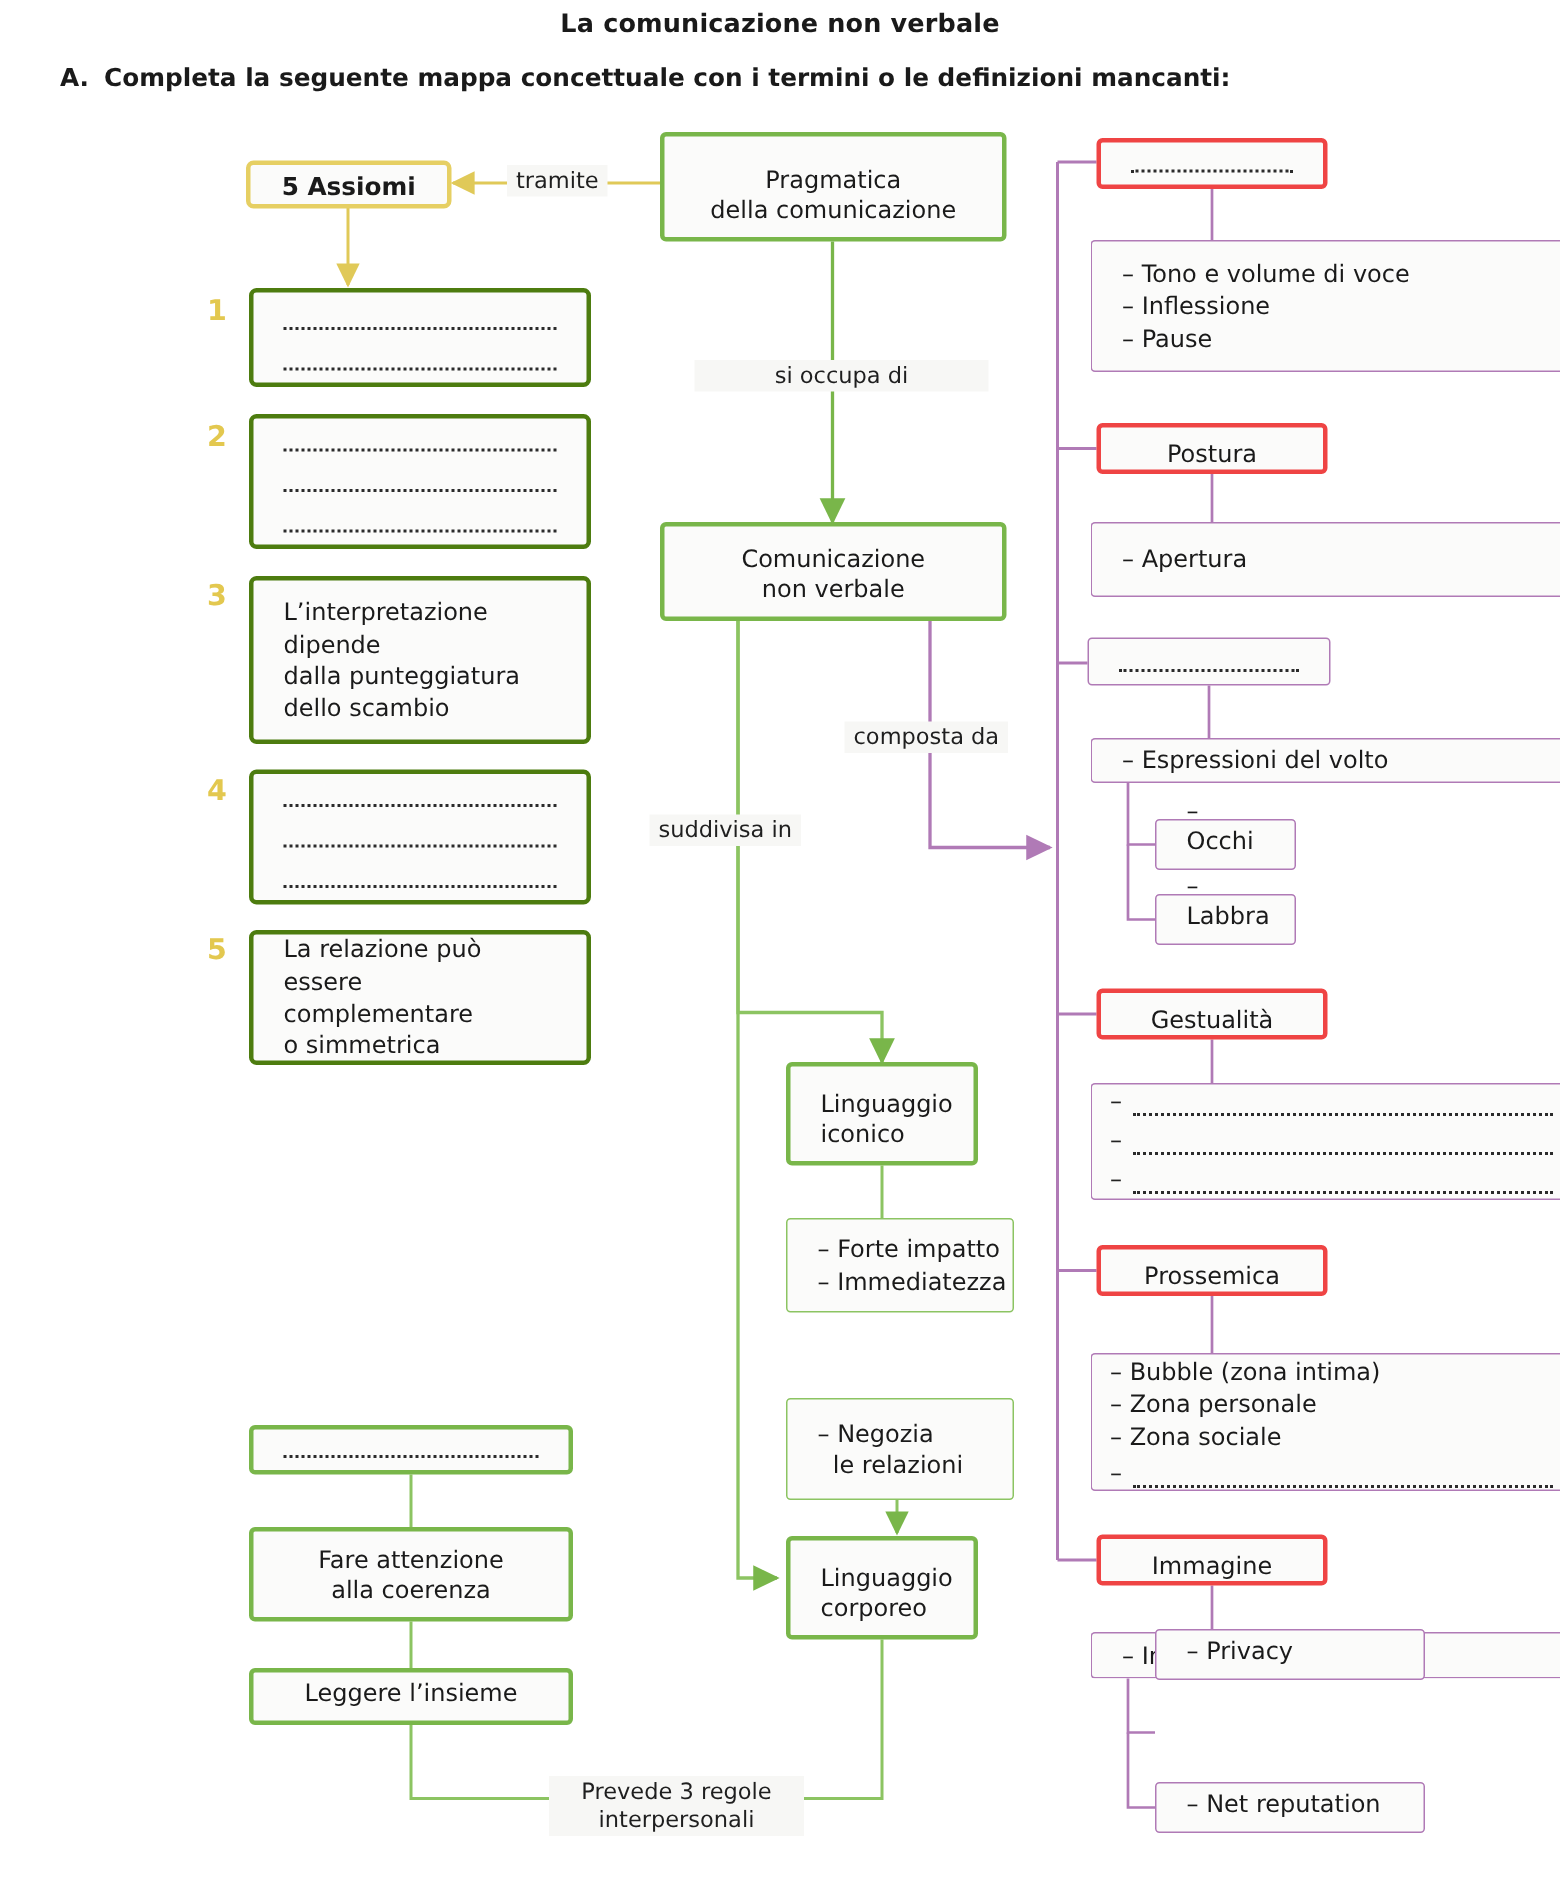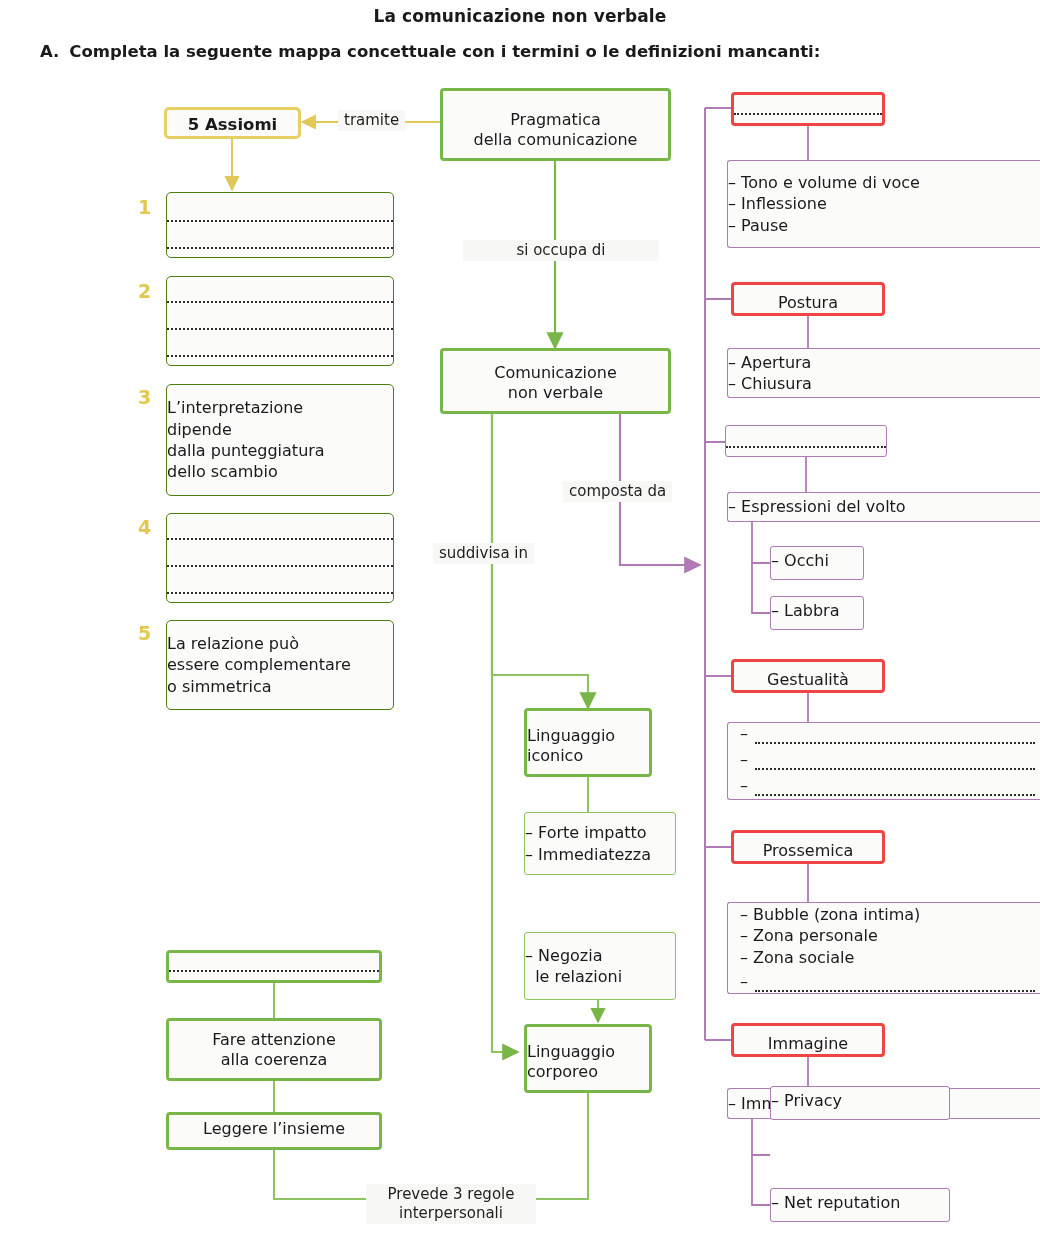--- a/index.html
+++ b/index.html
@@ -24,21 +24,21 @@
   .node{
     position:absolute;box-sizing:border-box;background:#fbfbfa;
     display:flex;align-items:flex-end;
     font-size:16px;line-height:1.25;
   }
   .node.center-txt{justify-content:center;text-align:center;}
   .node .lines{width:100%;}
 
   
   .gold-strong{border:3px solid #e6cf63;border-radius:5px;}
-  .gold-soft{border:1px solid #4d7c0f;border-radius:5px;}
+  .gold-soft{border:3px solid #4d7c0f;border-radius:5px;}
   .green-strong{border:3px solid #79b64a;border-radius:4px;}
   .green-soft{border:1.6px solid #8cc462;border-radius:3px;}
   .purple-strong{border:3px solid #ef4444;border-radius:4px;}
   .purple-soft{border:1.6px solid #b07ab6;border-radius:3px;}
   
   .strip{border-right:none;border-radius:3px 0 0 3px;}
 
   .num{
     position:absolute;font-weight:bold;font-size:19px;color:#e3c84f;
   }
@@ -55,21 +55,21 @@
 
   .items{padding:0;margin:0;list-style:none;width:100%;}
   .items li{font-size:16px;line-height:1.32;white-space:nowrap;}
 
   
   .edge-label{
     position:absolute;background:#f7f7f5;padding:1px 6px;
     font-size:15px;line-height:1.25;text-align:center;color:#1f1f1f;
     white-space:pre-line;
   }
-  .pad{padding:8px 0;}
+  .pad{padding:8px 20px;}
 </style>
 </head>
 <body>
 
 <div class="stage">
 
   <div class="title">La comunicazione non verbale</div>
 
   <div class="prompt-row">
     <span class="prompt-letter">A.</span>
@@ -246,21 +246,20 @@
       <li>– Pause</li>
     </ul>
   </div>
 
   <div class="node purple-strong center-txt" style="left:731px;top:282px;width:154px;height:34px;">
     <span>Postura</span>
   </div>
   <div class="node purple-soft strip pad" style="left:727px;top:348px;width:320px;height:50px;align-items:center;">
     <ul class="items">
       <li>– Apertura</li>
-      <li>– Chiusura</li>
     </ul>
   </div>
 
   <div class="node purple-soft pad" style="left:725px;top:425px;width:162px;height:32px;">
     <div class="lines">
       <span class="dots"></span>
     </div>
   </div>
   <div class="node purple-soft strip pad" style="left:727px;top:492px;width:320px;height:30px;align-items:center;">
     <ul class="items">

